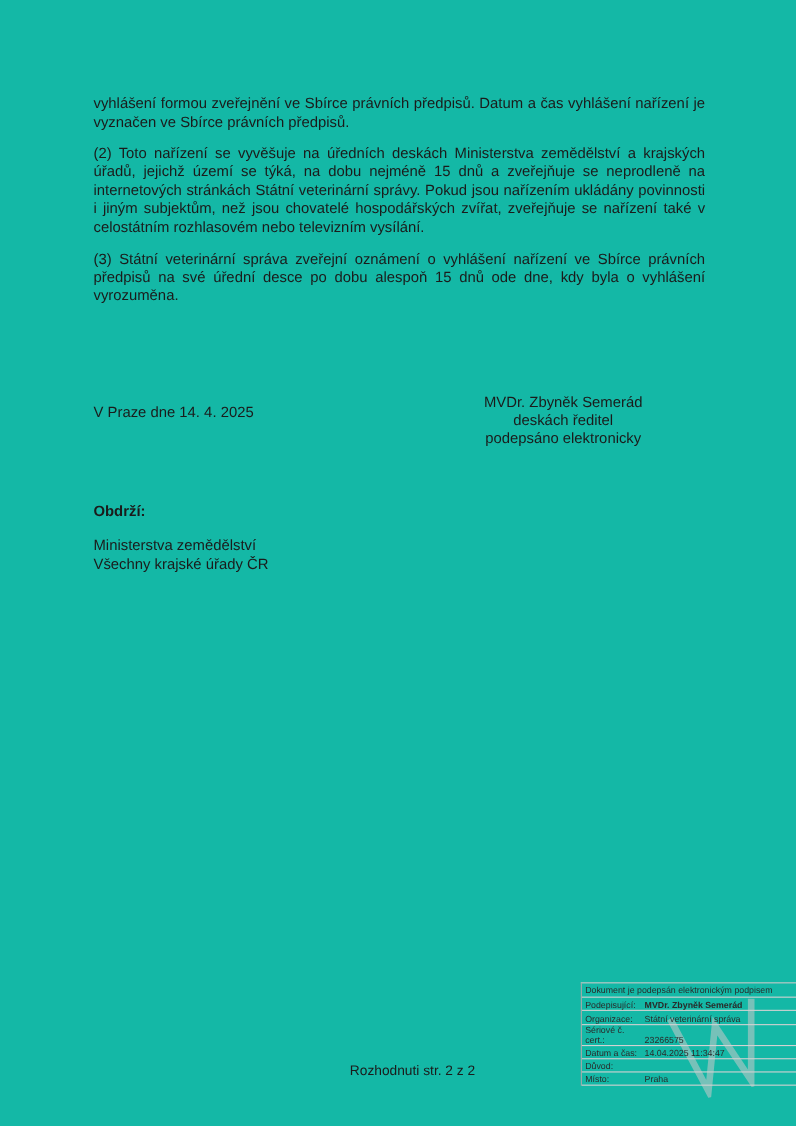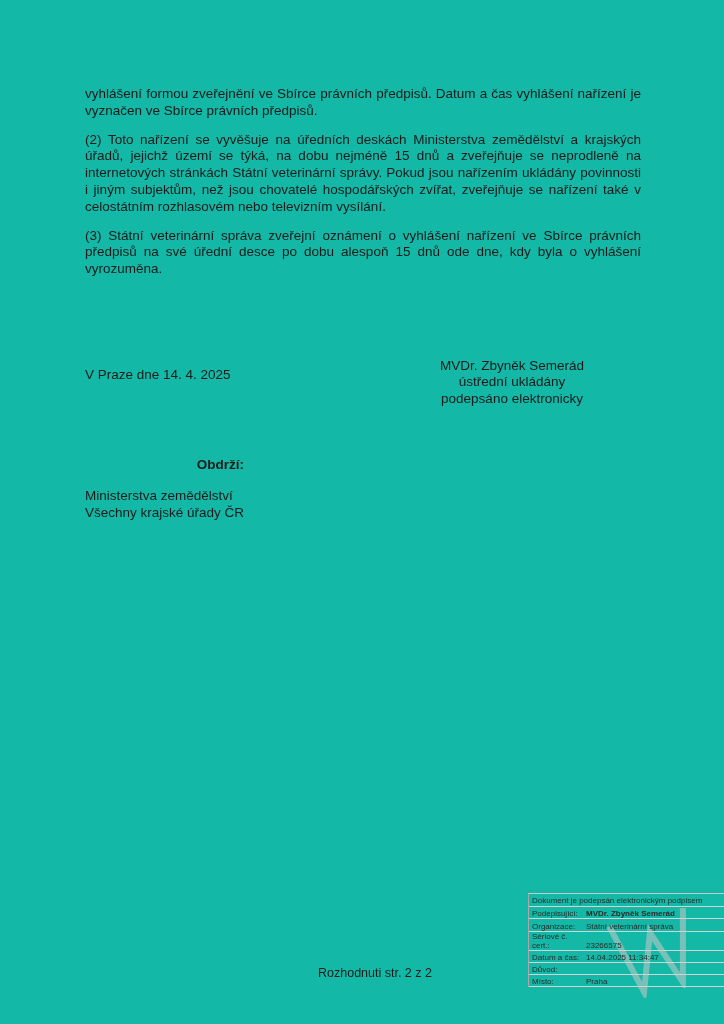--- a/index.html
+++ b/index.html
@@ -39,21 +39,21 @@
     font-size: 13.5px;
     line-height: 16.3px;
   }
   .recipients {
     position: absolute;
     left: 85px;
     top: 456px;
     font-size: 13.5px;
     line-height: 17px;
   }
-  .recipients .heading { font-weight: bold; margin-bottom: 14px; text-align: right; }
+  .recipients .heading { font-weight: bold; margin-bottom: 14px; }
   .footer {
     position: absolute;
     left: 318px;
     top: 966px;
     font-size: 12.5px;
     white-space: nowrap;
   }
   .footer .bold { font-weight: normal; }
   .stamp {
     position: absolute;
@@ -100,21 +100,21 @@
   <div class="body-text">
     <p>vyhlášení formou zveřejnění ve Sbírce právních předpisů. Datum a čas vyhlášení nařízení je vyznačen ve Sbírce právních předpisů.</p>
     <p>(2) Toto nařízení se vyvěšuje na úředních deskách Ministerstva zemědělství a krajských úřadů, jejichž území se týká, na dobu nejméně 15 dnů a zveřejňuje se neprodleně na internetových stránkách Státní veterinární správy. Pokud jsou nařízením ukládány povinnosti i jiným subjektům, než jsou chovatelé hospodářských zvířat, zveřejňuje se nařízení také v celostátním rozhlasovém nebo televizním vysílání.</p>
     <p>(3) Státní veterinární správa zveřejní oznámení o vyhlášení nařízení ve Sbírce právních předpisů na své úřední desce po dobu alespoň 15 dnů ode dne, kdy byla o vyhlášení vyrozuměna.</p>
   </div>
 
   <div class="dateline">V Praze dne 14. 4. 2025</div>
 
   <div class="sig-block">
     <div>MVDr. Zbyněk Semerád</div>
-    <div>ústřední ukládány</div>
+    <div>deskách ředitel</div>
     <div>podepsáno elektronicky</div>
   </div>
 
   <div class="recipients">
     <div class="heading">Obdrží:</div>
     <div>Ministerstva zemědělství</div>
     <div>Všechny krajské úřady ČR</div>
   </div>
 
   <div class="footer">

